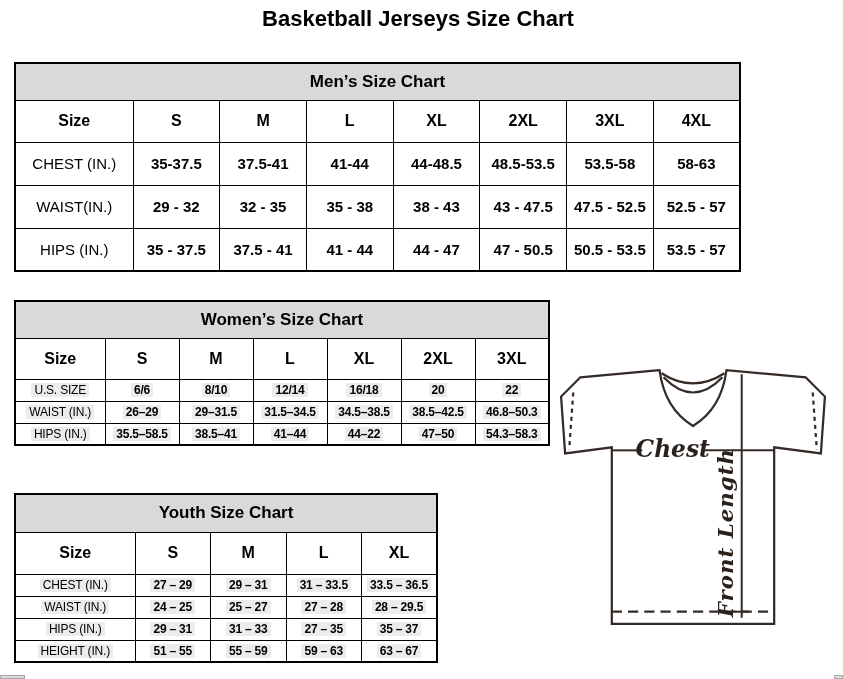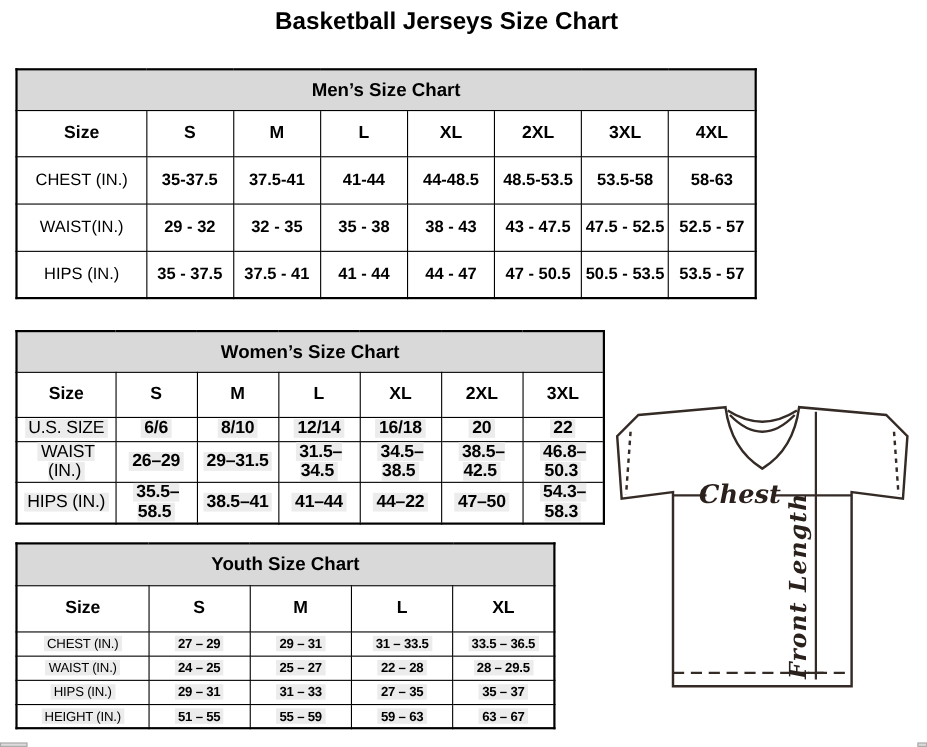--- a/index.html
+++ b/index.html
@@ -1,44 +1,44 @@
 <!DOCTYPE html>
 <html><head>
 <meta charset="utf-8">
 <style>
   html,body{margin:0;padding:0;}
   body{
     width:843px;height:679px;position:relative;background:#ffffff;
     font-family:"Liberation Sans",sans-serif;color:#000;overflow:hidden;
   }
   .page-title{
-    position:absolute;top:6px;left:0;width:812px;text-align:center;
+    position:absolute;top:6px;left:12px;width:812px;text-align:center;
     font-size:22px;font-weight:bold;letter-spacing:0px;
   }
   .tbl-wrap{position:absolute;}
   table.size-table{
     border-collapse:collapse;table-layout:fixed;border:2px solid #000;
   }
   table.size-table th,table.size-table td{
     border:1px solid #000;text-align:center;vertical-align:middle;padding:0;
   }
   .band{
     background:#d9d9d9;font-weight:bold;font-size:17px;
   }
   
-  #men-table{width:674px;}
+  #men-table{width:727px;}
   #men-table .band-row{height:37px;}
   #men-table .size-row{height:42px;font-size:16px;font-weight:bold;}
   #men-table .data-row{height:43px;font-size:15px;font-weight:bold;}
   
   #women-table{width:536px;}
   #women-table .band-row{height:37px;}
   #women-table .size-row{height:41px;font-size:16px;font-weight:bold;}
-  #women-table .data-row{height:22px;font-size:16px;font-weight:bold;letter-spacing:-0.2px;}
-  #youth-table{width:491px;border-radius:12px;}
+  #women-table .data-row{height:22px;font-size:12px;font-weight:bold;letter-spacing:-0.2px;}
+  #youth-table{width:424px;border-radius:12px;}
   #youth-table .band-row{height:38px;}
   #youth-table .size-row{height:42px;font-size:16px;font-weight:bold;}
   #youth-table .data-row{height:22px;font-size:12px;font-weight:bold;letter-spacing:-0.2px;}
   .data-row th{font-weight:normal;}
   .hl{background:#ececec;padding:0 3px;}
   
   .jersey{position:absolute;left:556px;top:362px;width:274px;height:267px;}
   .diagram-text{
     font-family:"DejaVu Serif","Liberation Serif",serif;
     font-style:italic;font-weight:bold;fill:#2a211c;
@@ -192,21 +192,21 @@
       <th><span class="hl">CHEST (IN.)</span></th>
       <td><span class="hl">27 – 29</span></td>
       <td><span class="hl">29 – 31</span></td>
       <td><span class="hl">31 – 33.5</span></td>
       <td><span class="hl">33.5 – 36.5</span></td>
     </tr>
     <tr class="data-row">
       <th><span class="hl">WAIST (IN.)</span></th>
       <td><span class="hl">24 – 25</span></td>
       <td><span class="hl">25 – 27</span></td>
-      <td><span class="hl">22 – 28</span></td>
+      <td><span class="hl">27 – 28</span></td>
       <td><span class="hl">28 – 29.5</span></td>
     </tr>
     <tr class="data-row">
       <th><span class="hl">HIPS (IN.)</span></th>
       <td><span class="hl">29 – 31</span></td>
       <td><span class="hl">31 – 33</span></td>
       <td><span class="hl">27 – 35</span></td>
       <td><span class="hl">35 – 37</span></td>
     </tr>
     <tr class="data-row">

